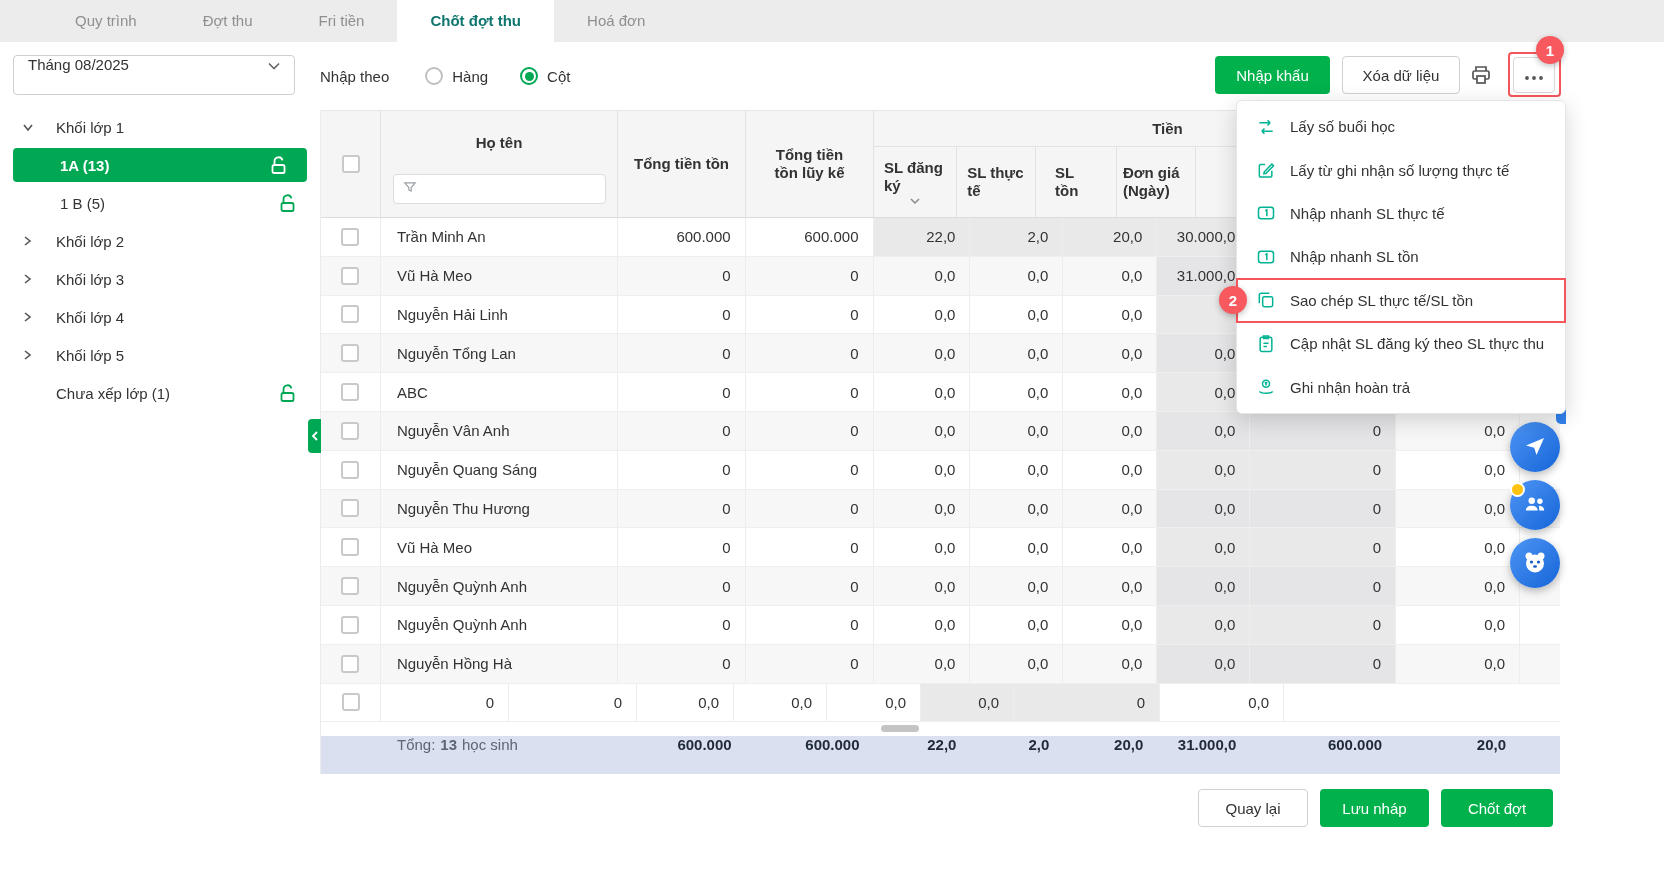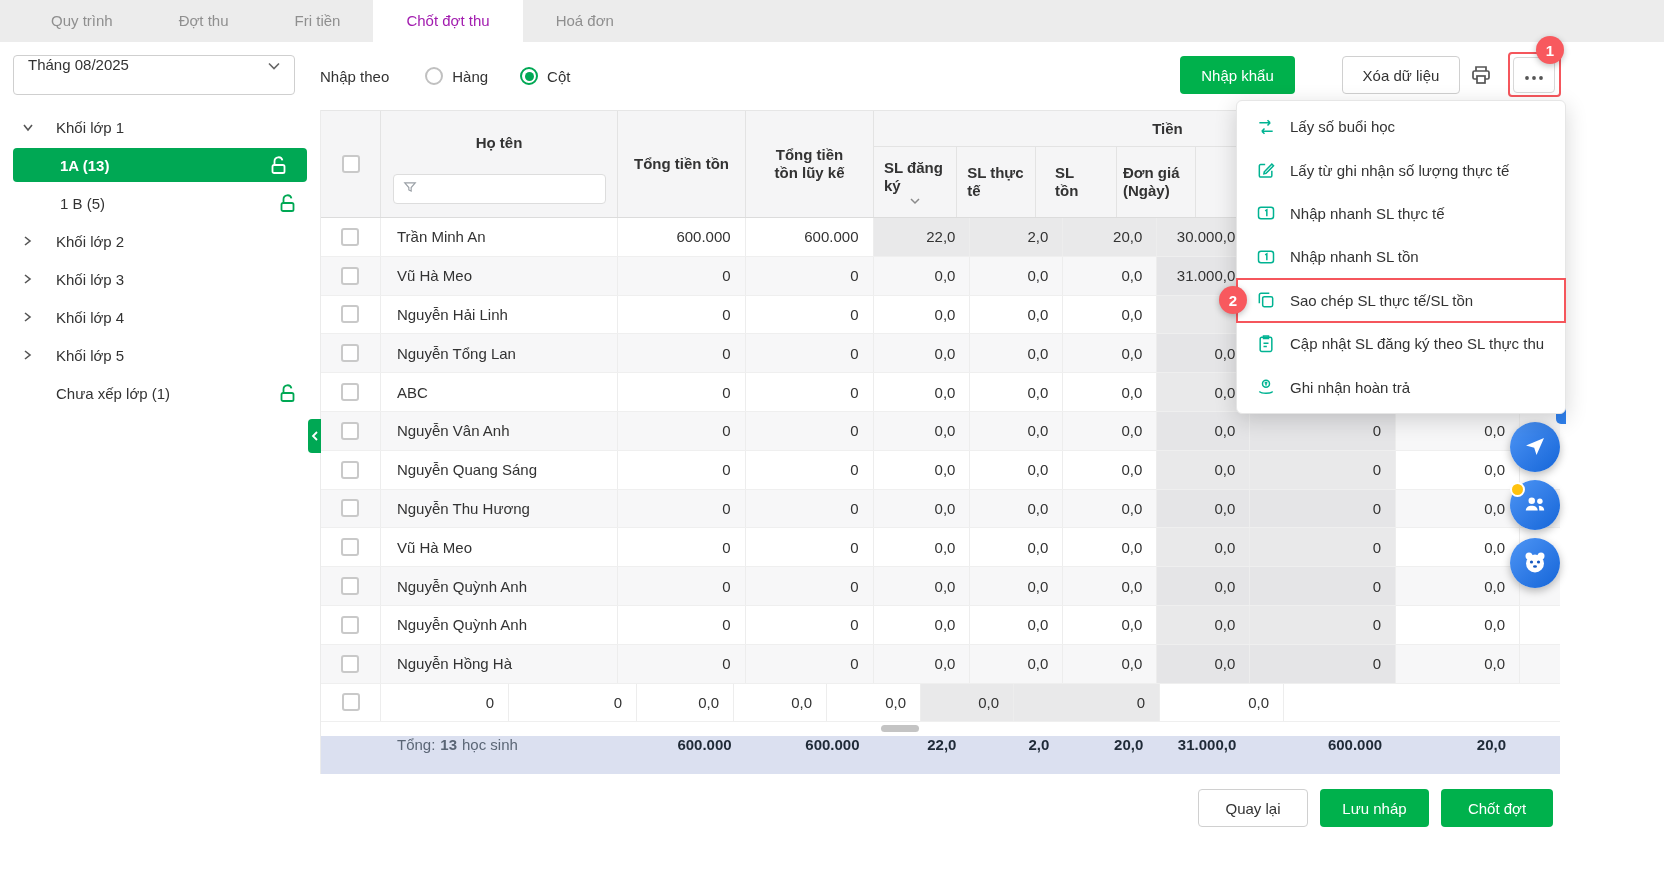--- a/index.html
+++ b/index.html
@@ -1,34 +1,34 @@
 <!DOCTYPE html>
 <html><head>
 <meta charset="utf-8">
 <style>
   html,body{margin:0;padding:0}
   body{width:1664px;height:888px;position:relative;overflow:hidden;background:#fff;
        font-family:"Liberation Sans","DejaVu Sans",sans-serif;font-size:15px;color:#333}
   
-  #tabbar{position:absolute;left:0;top:0;width:100%;height:42px;background:#ececec;display:flex;padding-left:18px;box-sizing:border-box}
+  #tabbar{position:absolute;left:0;top:0;width:100%;height:42px;background:#ececec;display:flex;padding-left:42px;box-sizing:border-box}
   .tab{padding:0 33px;line-height:42px;color:#8f8f8f;cursor:pointer;white-space:nowrap}
-  .tab.active{background:#fff;color:#a21caf;font-weight:400}
+  .tab.active{background:#fff;color:#0f766e;font-weight:700}
   
   #month-select{position:absolute;left:13px;top:55px;width:282px;height:40px;border:1px solid #cfcfcf;border-radius:4px;
        box-sizing:border-box;display:flex;align-items:flex-start;justify-content:space-between;padding:0 14px;background:#fff;cursor:pointer}
   #mode-row{position:absolute;left:320px;top:64px;height:24px;display:flex;align-items:center}
   #mode-row .mlbl{margin-right:36px}
   .radio-group{display:flex;align-items:center;gap:9px;margin-right:32px;cursor:pointer}
   .radio{width:18px;height:18px;border:2px solid #c0c0c0;border-radius:50%;box-sizing:border-box;display:inline-flex;align-items:center;justify-content:center;background:#fff}
   .radio.sel{border-color:#00a854}
   .radio.sel::after{content:'';width:9px;height:9px;border-radius:50%;background:#00a854}
   .btn{position:absolute;height:38px;border-radius:4px;display:flex;align-items:center;justify-content:center;cursor:pointer;box-sizing:border-box;font-size:15px}
   .btn.green{background:#00b14c;color:#fff;border:none;font-weight:400}
   .btn.white{background:#fff;color:#333;border:1px solid #d0d0d0}
-  #btn-import{left:1180px;top:56px;width:115px}
+  #btn-import{left:1215px;top:56px;width:115px}
   #btn-clear{left:1342px;top:56px;width:118px}
   #btn-print{position:absolute;left:1464px;top:59px;width:34px;height:34px;display:flex;align-items:center;justify-content:center;cursor:pointer;background:#fff}
   #btn-more{position:absolute;left:1513px;top:57px;width:42px;height:36px;border:1px solid #d8d8d8;border-radius:4px;display:flex;align-items:center;justify-content:center;cursor:pointer;background:#fff;box-sizing:border-box}
   #redbox1{position:absolute;left:1508px;top:52px;width:53px;height:45px;border:2px solid #f5565c;border-radius:4px;z-index:45;pointer-events:none;box-sizing:border-box}
   .badge{width:28px;height:28px;border-radius:50%;background:#f8595e;color:#fff;display:flex;align-items:center;justify-content:center;
          font-weight:700;font-size:15px;box-shadow:0 2px 6px rgba(0,0,0,.25)}
   #badge1{position:absolute;left:1536px;top:36px;z-index:70}
   
   #sidebar{position:absolute;left:0;top:108px;width:320px}
   .tree-item{height:38px;display:flex;align-items:center;cursor:pointer;color:#333;position:relative;box-sizing:border-box}

